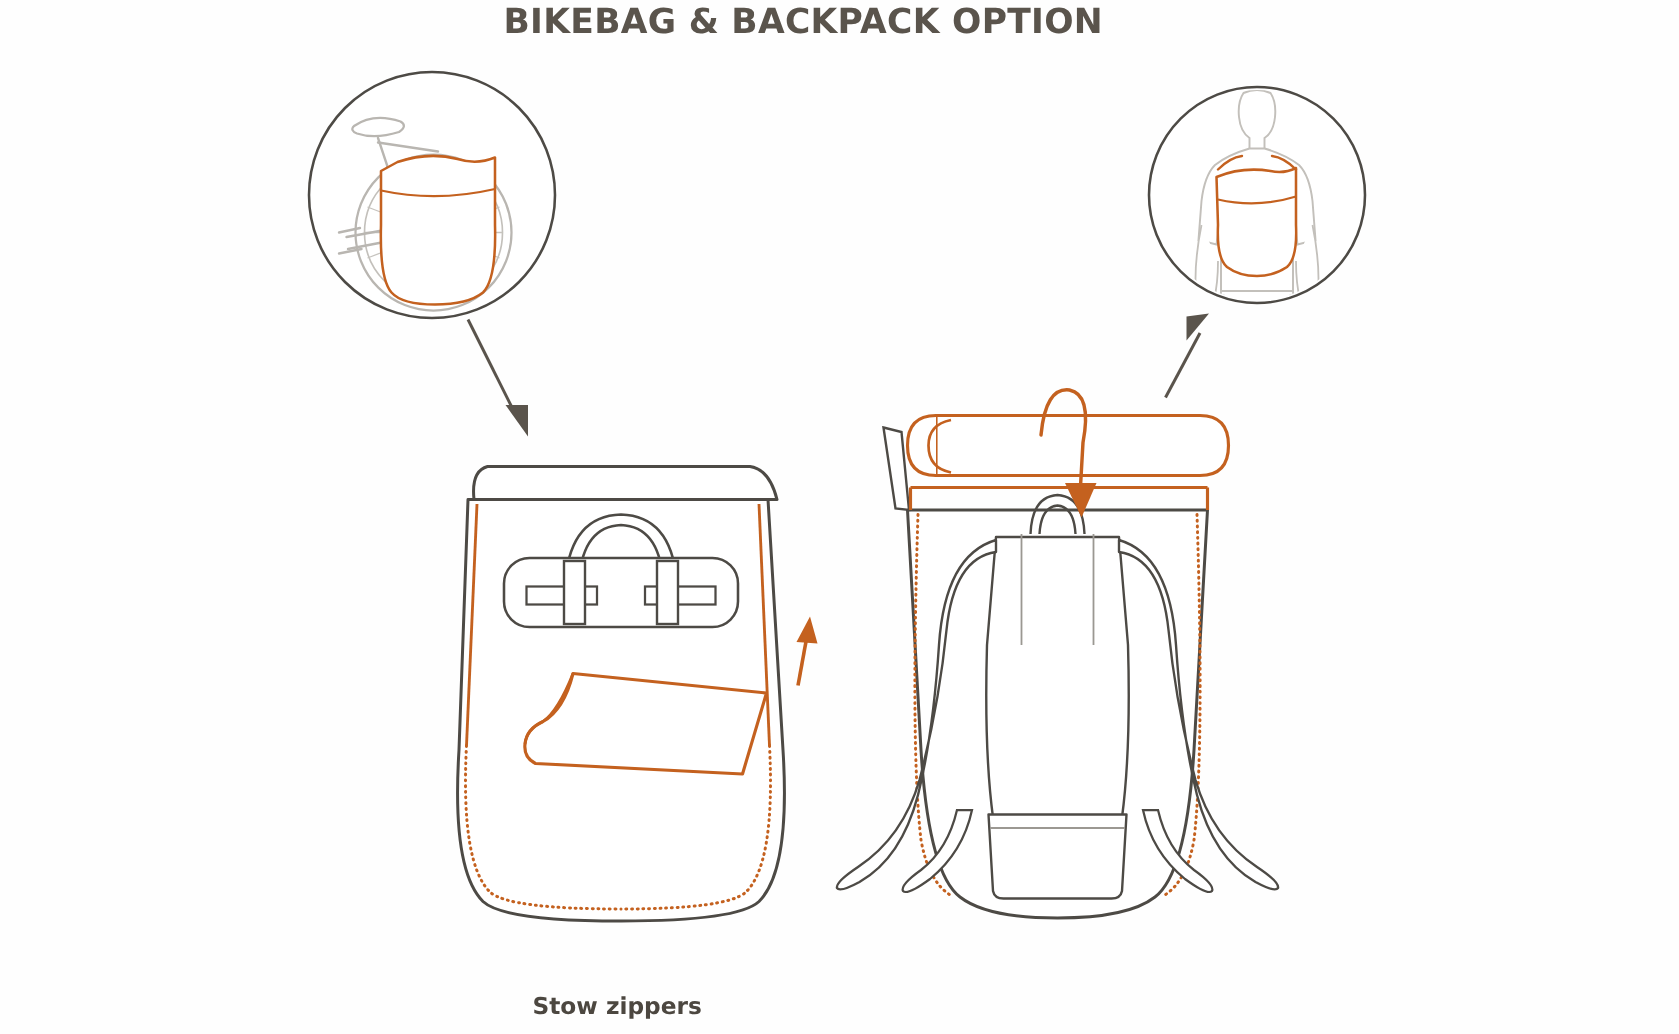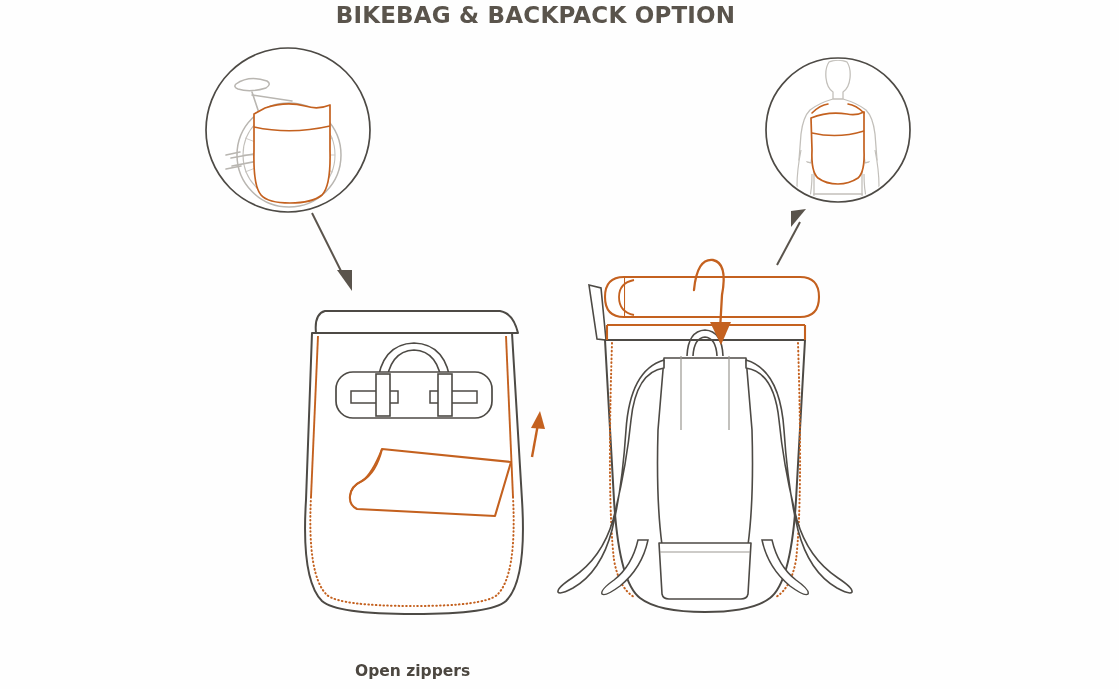--- a/index.html
+++ b/index.html
@@ -228,15 +228,15 @@
       <path d="M660 552 L750 552" fill="none" stroke="#9b9892" stroke-width="1.2"></path>
 
       <g>
         <path d="M694 290 Q697 258 713 260 Q728 263 722 295 L720 330" fill="none" stroke="#c4611f" stroke-width="2.3" stroke-linecap="round"></path>
         <path d="M710 322 L721 345 L731 322 Z" fill="#c4611f"></path>
       </g>
     </g>
 
   </svg>
 
-  <div class="caption caption-left">Open zippers</div>
+  <div class="caption caption-left">Stow zippers</div>
 
 </div>
 
 </body></html>

